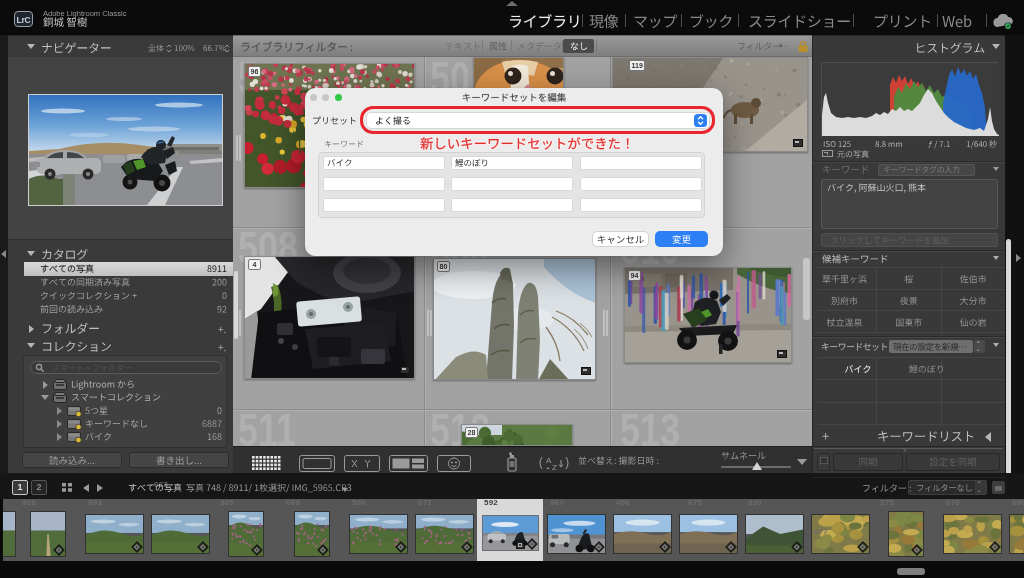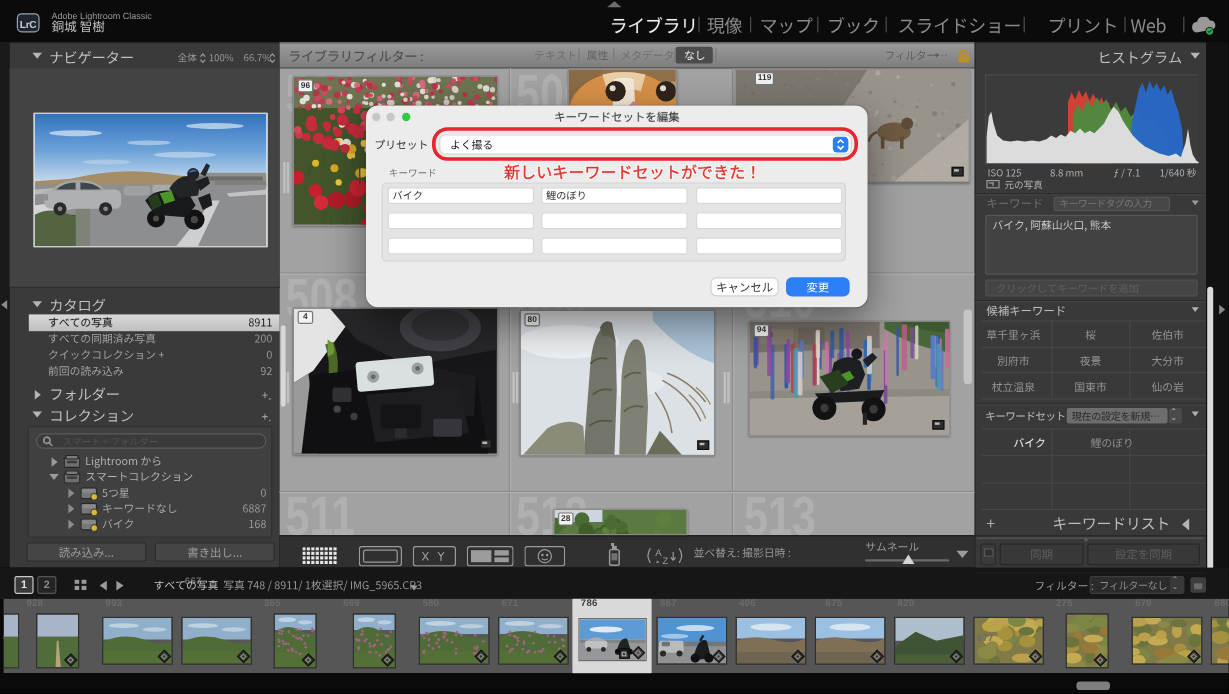--- a/index.html
+++ b/index.html
@@ -865,21 +865,21 @@
       <rect y="18.48" width="34" height="25.52" fill="#4f6c3a"></rect>
       <path d="M 15.3 44 L 19.72 44 L 17.68 22 L 16.32 22 Z" fill="#b5a478"></path>
     </svg></div>
 <div style="position:absolute;left:22px;top:498px;font-size:8px;color:#6c6c6c;white-space:pre;font-weight:bold;letter-spacing:0.2px">928</div>
 <div style="position:absolute;left:88px;top:498px;font-size:8px;color:#6c6c6c;white-space:pre;font-weight:bold;letter-spacing:0.2px">993</div>
 <div style="position:absolute;left:154px;top:480px;font-size:8px;color:#6c6c6c;white-space:pre;font-weight:bold;letter-spacing:0.2px">667</div>
 <div style="position:absolute;left:220px;top:498px;font-size:8px;color:#6c6c6c;white-space:pre;font-weight:bold;letter-spacing:0.2px">365</div>
 <div style="position:absolute;left:286px;top:498px;font-size:8px;color:#6c6c6c;white-space:pre;font-weight:bold;letter-spacing:0.2px">669</div>
 <div style="position:absolute;left:352px;top:498px;font-size:8px;color:#6c6c6c;white-space:pre;font-weight:bold;letter-spacing:0.2px">580</div>
 <div style="position:absolute;left:418px;top:498px;font-size:8px;color:#6c6c6c;white-space:pre;font-weight:bold;letter-spacing:0.2px">671</div>
-<div style="position:absolute;left:484px;top:498px;font-size:8px;color:#3d3d3d;white-space:pre;font-weight:bold;letter-spacing:0.2px">786</div>
+<div style="position:absolute;left:484px;top:498px;font-size:8px;color:#3d3d3d;white-space:pre;font-weight:bold;letter-spacing:0.2px">592</div>
 <div style="position:absolute;left:550px;top:498px;font-size:8px;color:#6c6c6c;white-space:pre;font-weight:bold;letter-spacing:0.2px">867</div>
 <div style="position:absolute;left:616px;top:498px;font-size:8px;color:#6c6c6c;white-space:pre;font-weight:bold;letter-spacing:0.2px">406</div>
 <div style="position:absolute;left:688px;top:498px;font-size:8px;color:#6c6c6c;white-space:pre;font-weight:bold;letter-spacing:0.2px">675</div>
 <div style="position:absolute;left:748px;top:498px;font-size:8px;color:#6c6c6c;white-space:pre;font-weight:bold;letter-spacing:0.2px">820</div>
 <div style="position:absolute;left:814px;top:527px;font-size:8px;color:#6c6c6c;white-space:pre;font-weight:bold;letter-spacing:0.2px">677</div>
 <div style="position:absolute;left:880px;top:498px;font-size:8px;color:#6c6c6c;white-space:pre;font-weight:bold;letter-spacing:0.2px">275</div>
 <div style="position:absolute;left:946px;top:498px;font-size:8px;color:#6c6c6c;white-space:pre;font-weight:bold;letter-spacing:0.2px">679</div>
 <div style="position:absolute;left:1012px;top:498px;font-size:8px;color:#6c6c6c;white-space:pre;font-weight:bold;letter-spacing:0.2px">680</div>
 <div style="position:absolute;left:244px;top:63px;width:171px;height:125px;border:1px solid #8a8a8a;overflow:hidden;box-shadow:0 1px 2px rgba(0,0,0,0.35);"><svg width="171" height="125">
       <rect width="171" height="125" fill="#42552b"></rect>

